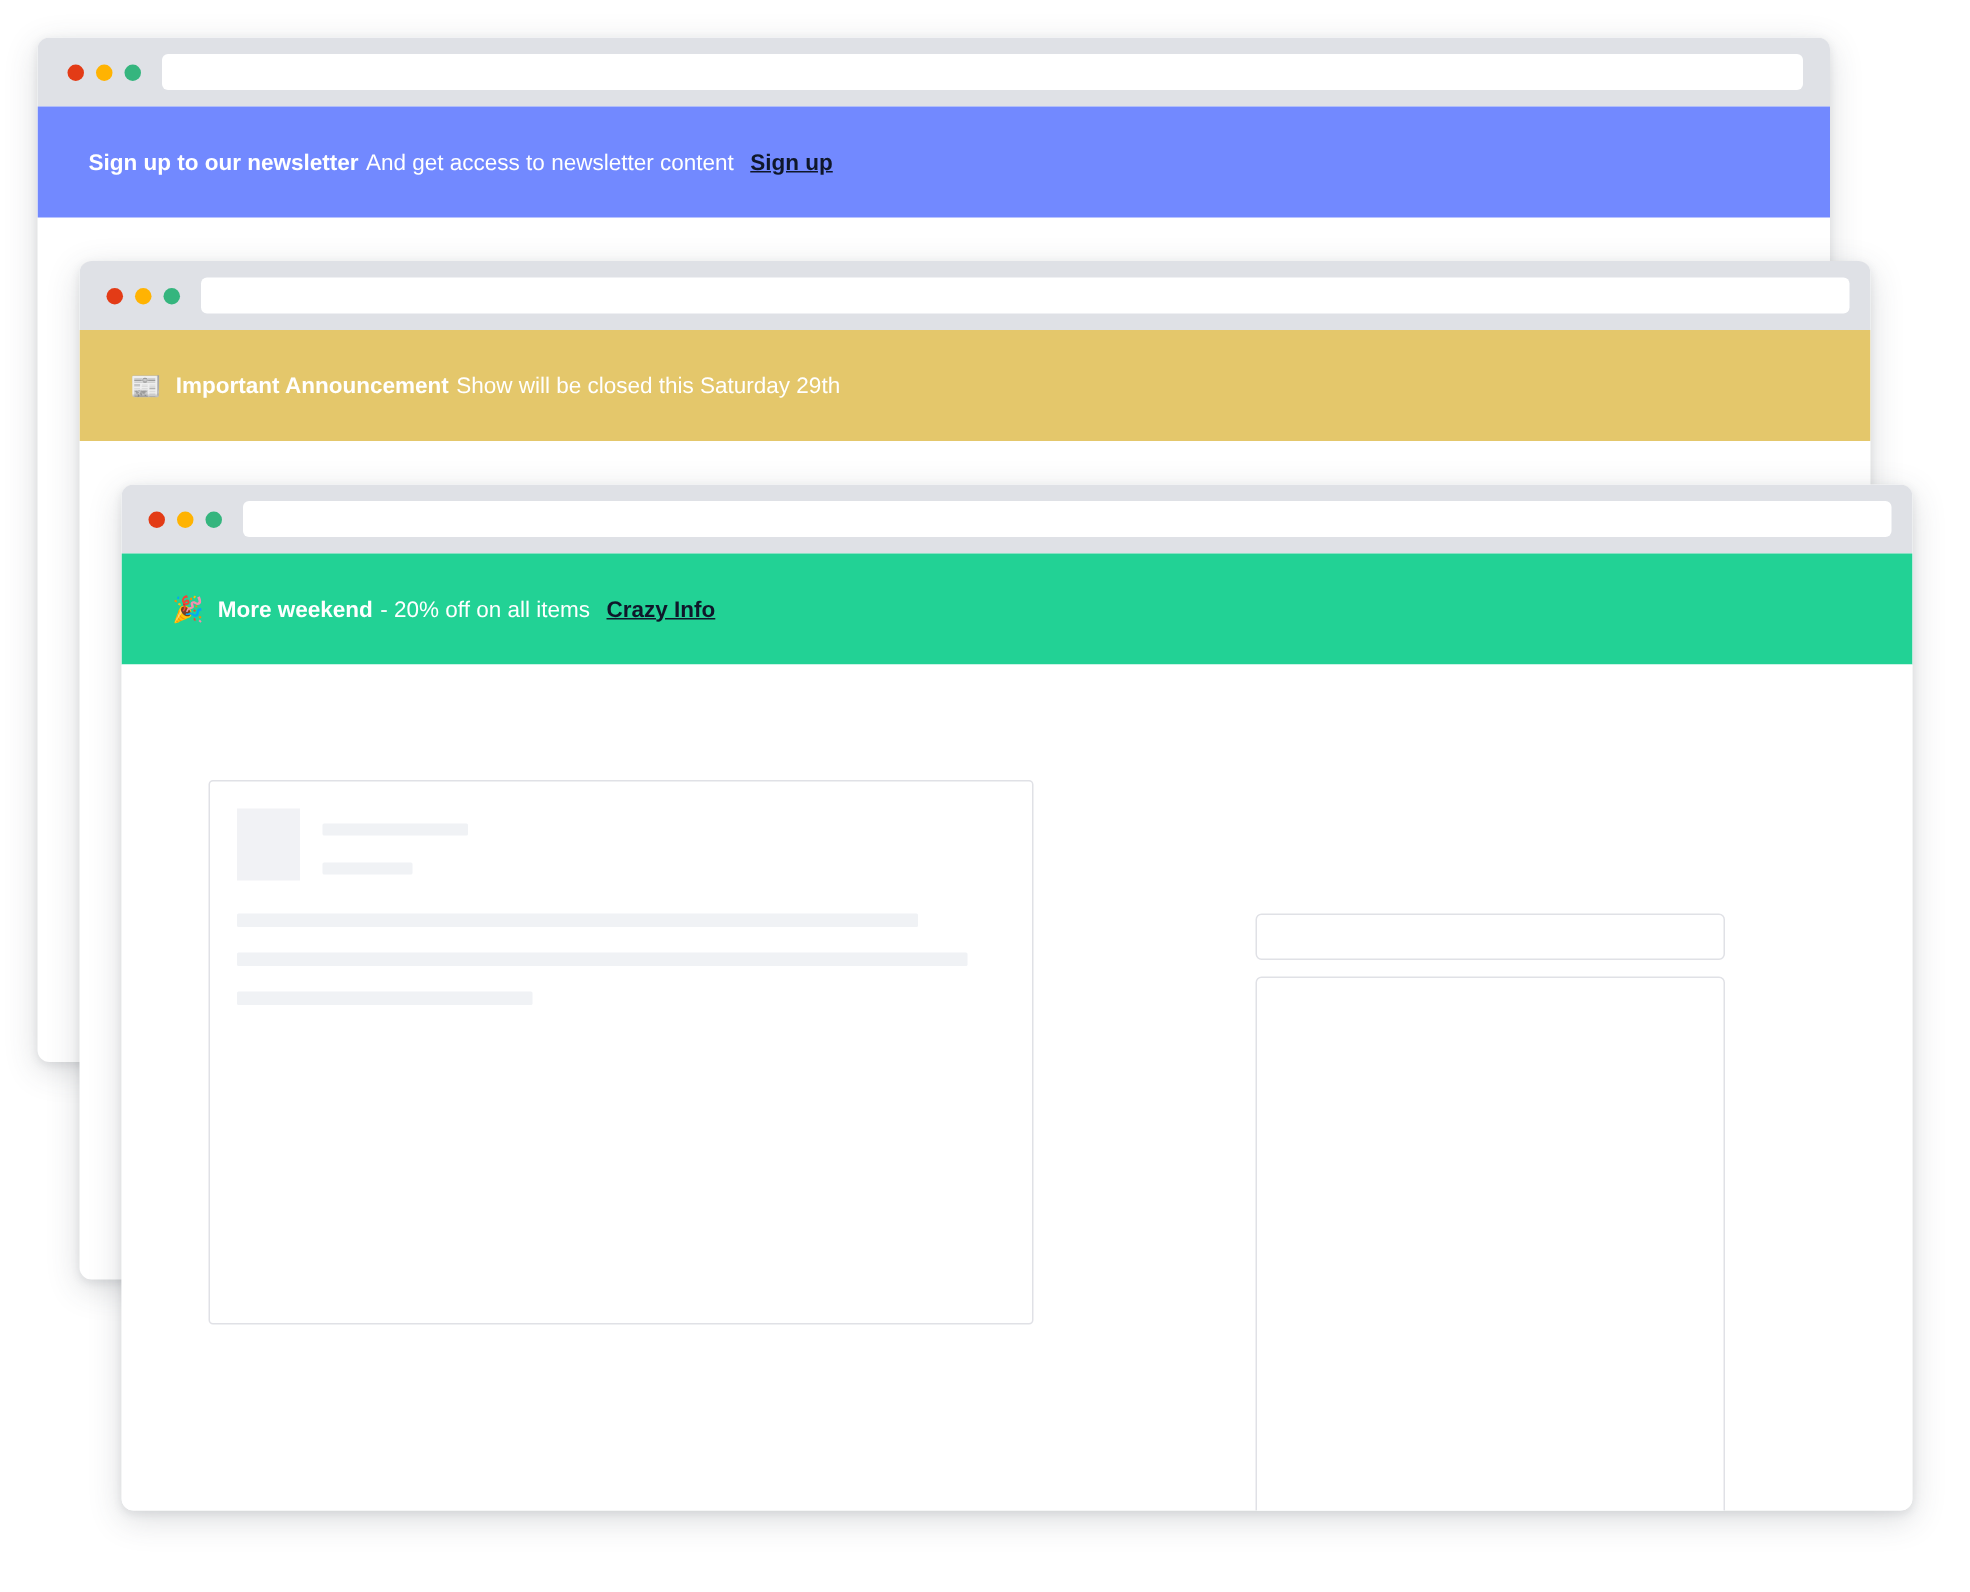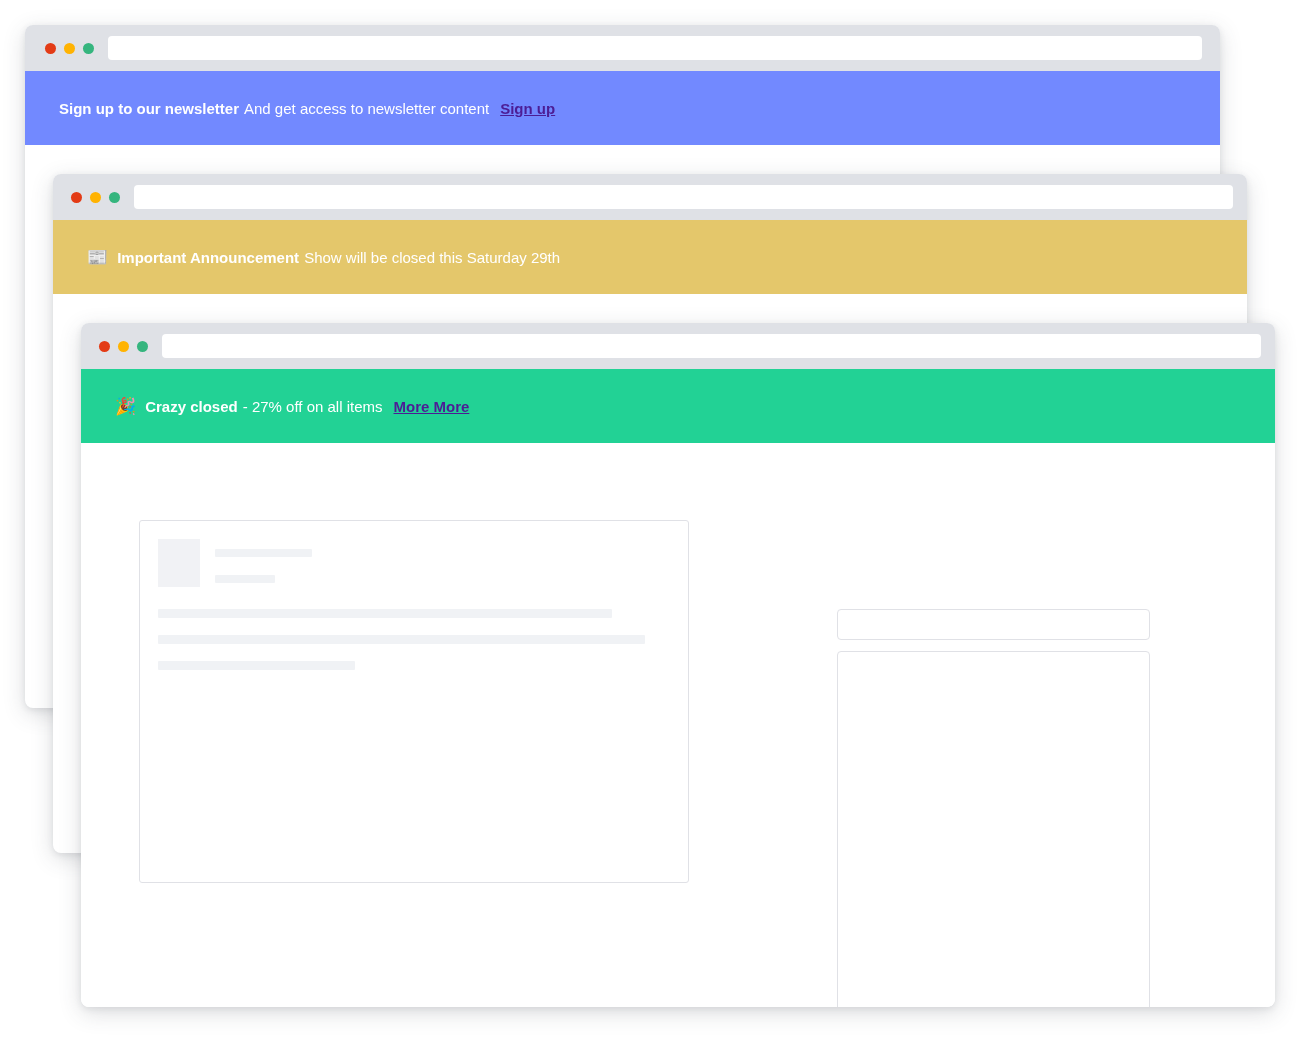--- a/index.html
+++ b/index.html
@@ -86,21 +86,21 @@
   .banner-strong {
     font-weight: bold;
     margin-right: 5px;
   }
   .banner-text {
     font-weight: normal;
   }
   .banner-link {
     font-weight: bold;
     text-decoration: underline;
-    color: #4c1d95;
+    color: #0f172a;
     margin-left: 11px;
     cursor: pointer;
   }
 
   
   .win-body {
     background: #ffffff;
     width: 100%;
   }
 
@@ -247,23 +247,23 @@
     <div class="titlebar">
       <div class="traffic-lights">
         <span class="dot red"></span>
         <span class="dot amber"></span>
         <span class="dot green"></span>
       </div>
       <div class="address-bar"></div>
     </div>
     <div class="banner" style="background:#22d295;">
       <span class="banner-emoji">🎉</span>
-      <span class="banner-strong">Crazy closed</span>
-      <span class="banner-text">- 27% off on all items</span>
-      <span class="banner-link">More More</span>
+      <span class="banner-strong">More weekend</span>
+      <span class="banner-text">- 20% off on all items</span>
+      <span class="banner-link">Crazy Info</span>
     </div>
 
     <div class="content-area">
 
       <div class="content-card">
         <div class="sk-head">
           <div class="sk-avatar"></div>
           <div class="sk-head-lines">
             <div class="sk-line sk-head-line-1"></div>
             <div class="sk-line sk-head-line-2"></div>

